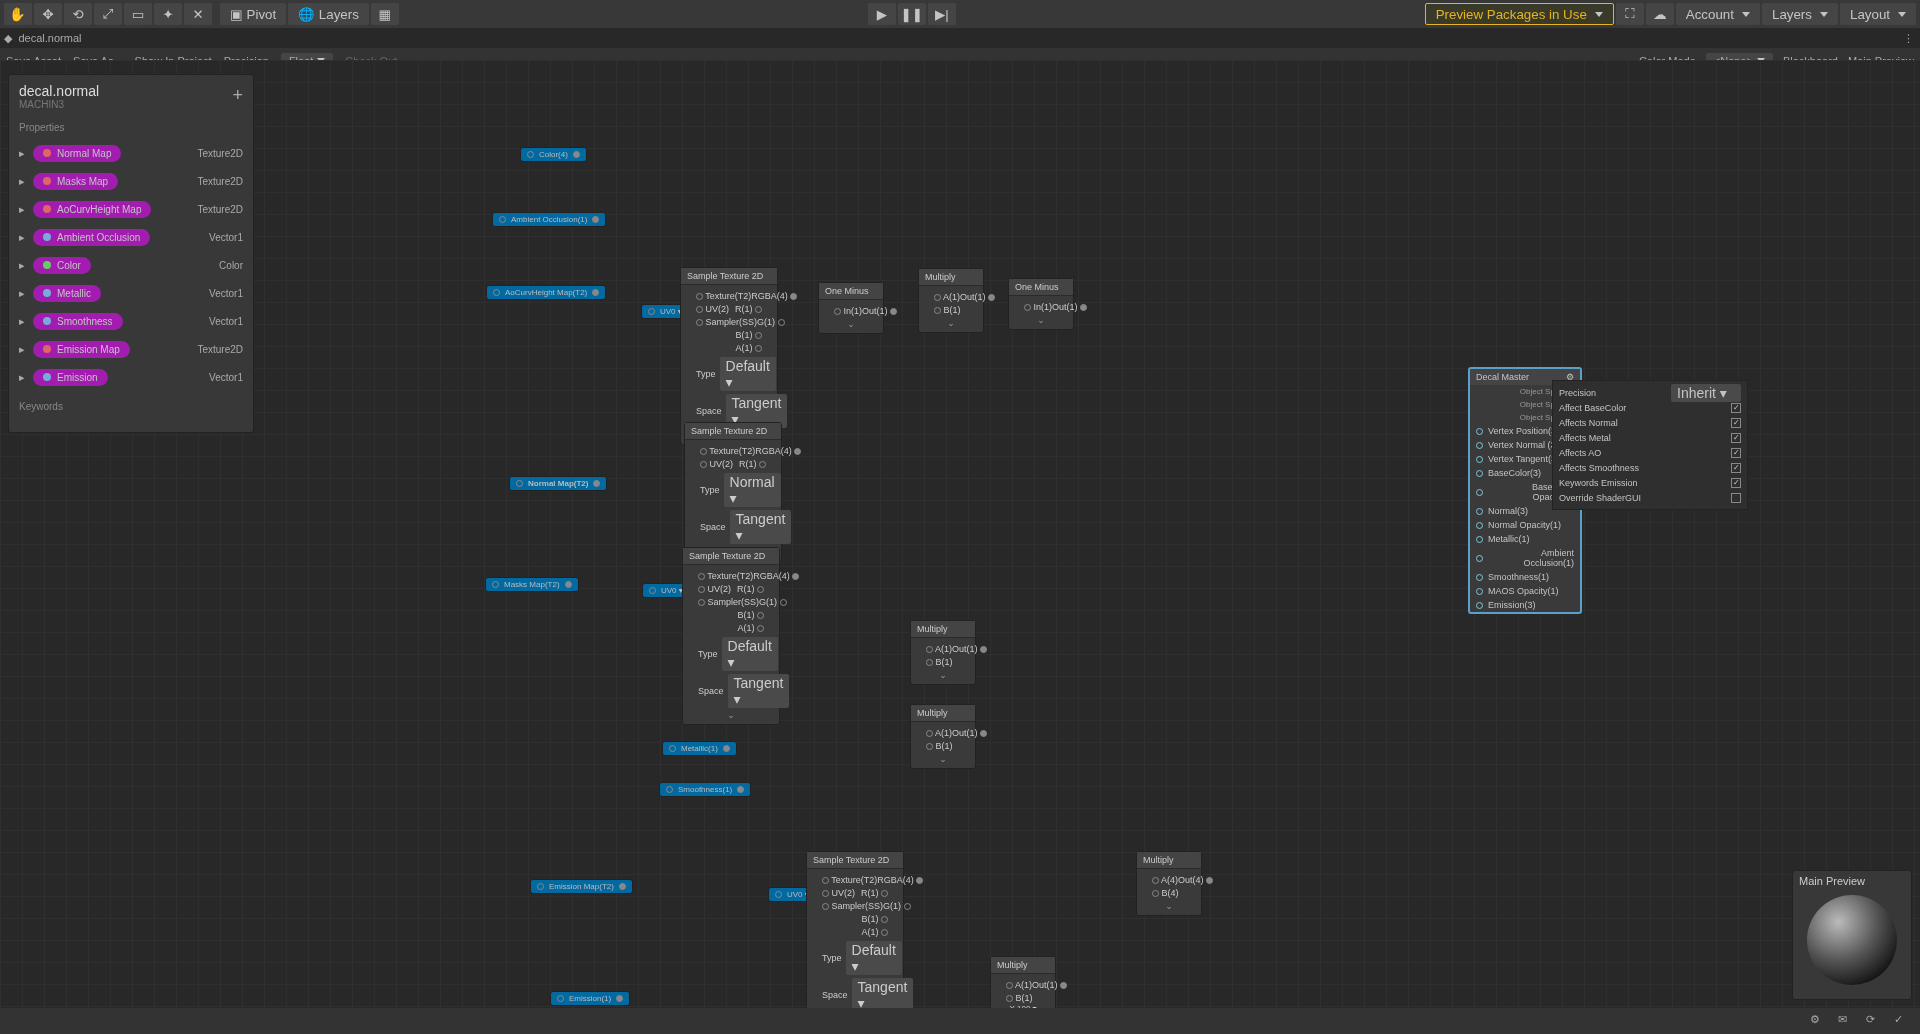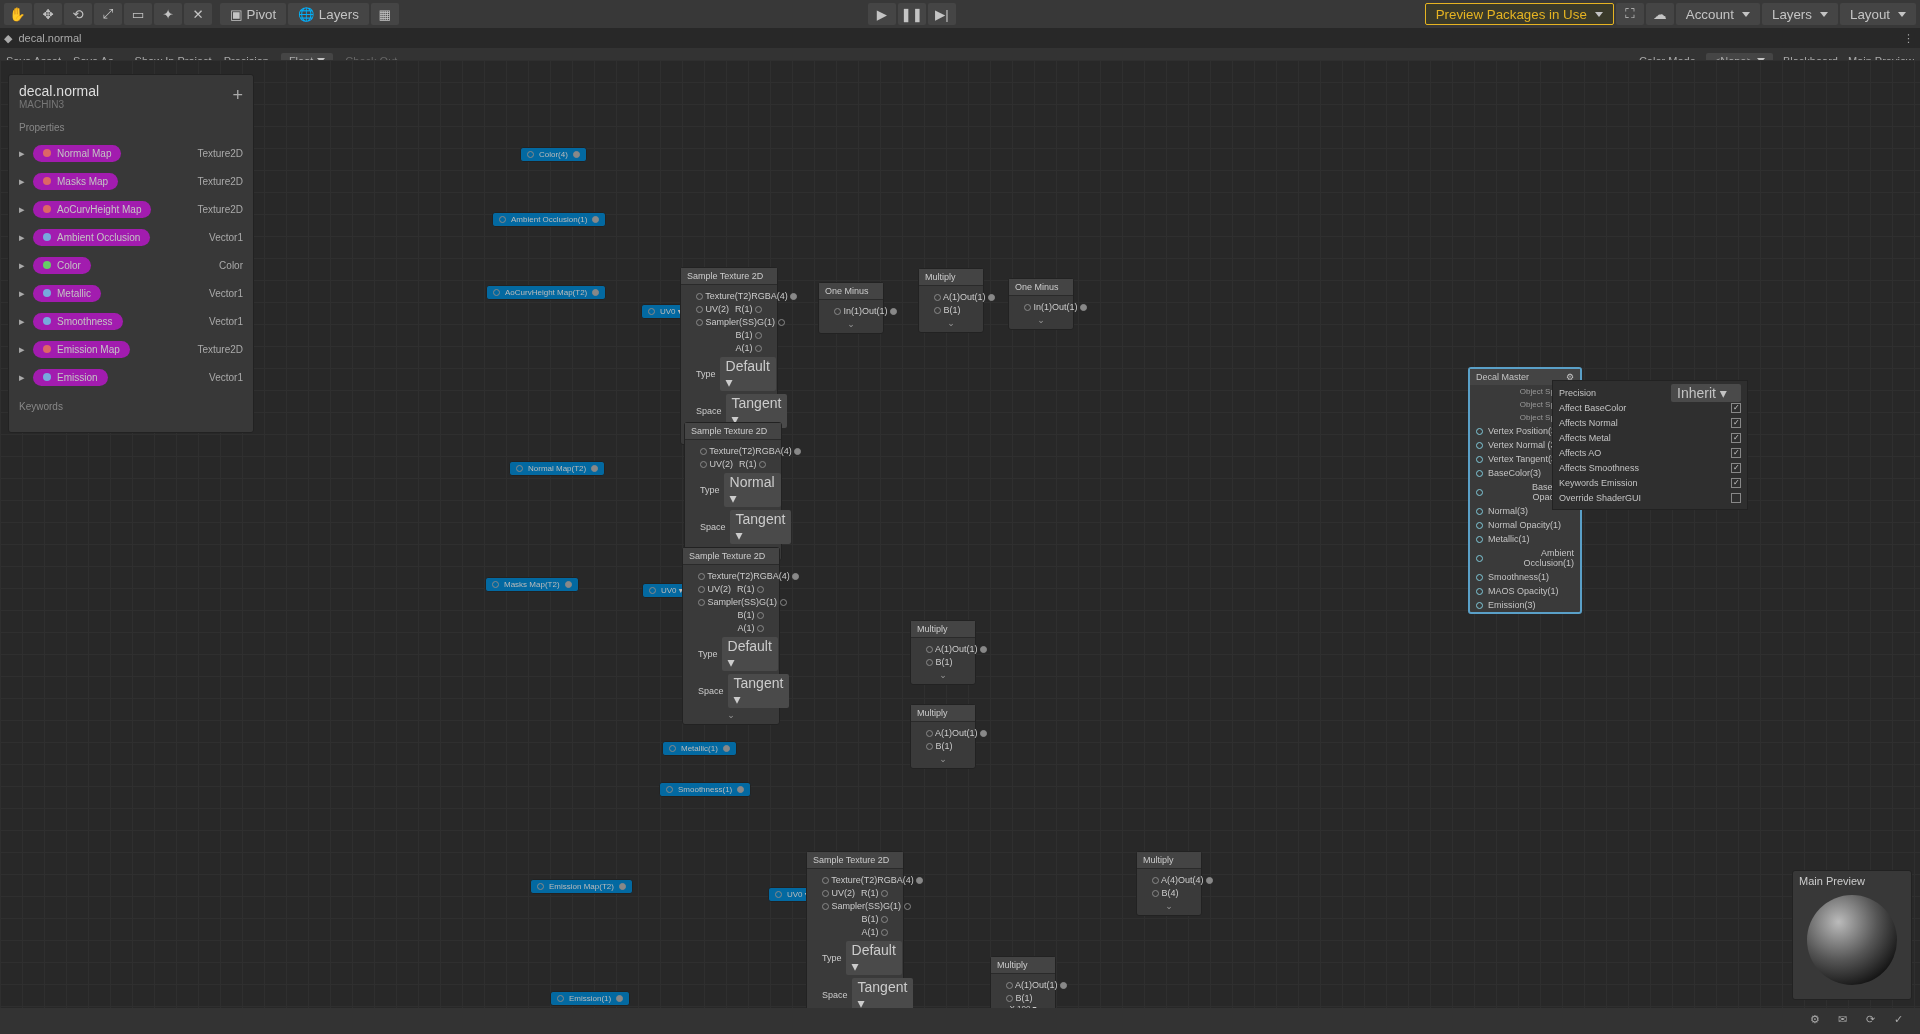--- a/index.html
+++ b/index.html
@@ -170,21 +170,21 @@
       <path d="M 574 94 C 885 94 825 824 1136 824" stroke="#d4a4c4"></path>
       <path d="M 1202 811 C 1365 811 1305 482 1468 482" stroke="#d4a4c4"></path>
       <path d="M 610 938 C 830 938 770 916 990 916" stroke="#8c8"></path>
       <path d="M 1056 916 C 1126 916 1066 824 1136 824" stroke="#7dd"></path>
     </svg>
   <div id="nodes">
       <div class="tiny-node" style="left: 520px; top: 87px;"><span class="pin"></span>Color(4)<span class="pin f"></span></div>
       <div class="tiny-node" style="left: 492px; top: 152px;"><span class="pin"></span>Ambient Occlusion(1)<span class="pin f"></span></div>
       <div class="tiny-node" style="left: 486px; top: 225px;"><span class="pin"></span>AoCurvHeight Map(T2)<span class="pin f"></span></div>
       <div class="tiny-node" style="left: 641px; top: 244px;"><span class="pin"></span>UV0 ▾<span class="pin f"></span></div>
-      <div class="tiny-node" style="left: 509px; top: 401px;"><span class="pin"></span>Normal Map(T2)<span class="pin f"></span></div>
+      <div class="tiny-node" style="left: 509px; top: 416px; font-weight: bold;"><span class="pin"></span>Normal Map(T2)<span class="pin f"></span></div>
       <div class="tiny-node" style="left: 485px; top: 517px;"><span class="pin"></span>Masks Map(T2)<span class="pin f"></span></div>
       <div class="tiny-node" style="left: 642px; top: 523px;"><span class="pin"></span>UV0 ▾<span class="pin f"></span></div>
       <div class="tiny-node" style="left: 662px; top: 681px;"><span class="pin"></span>Metallic(1)<span class="pin f"></span></div>
       <div class="tiny-node" style="left: 659px; top: 722px;"><span class="pin"></span>Smoothness(1)<span class="pin f"></span></div>
       <div class="tiny-node" style="left: 530px; top: 819px;"><span class="pin"></span>Emission Map(T2)<span class="pin f"></span></div>
       <div class="tiny-node" style="left: 768px; top: 827px;"><span class="pin"></span>UV0 ▾<span class="pin f"></span></div>
       <div class="tiny-node" style="left: 550px; top: 931px;"><span class="pin"></span>Emission(1)<span class="pin f"></span></div>
       <div class="node" style="left: 680px; top: 207px; width: 98px;">
         <div class="nh">Sample Texture 2D</div>
         <div class="nb">

